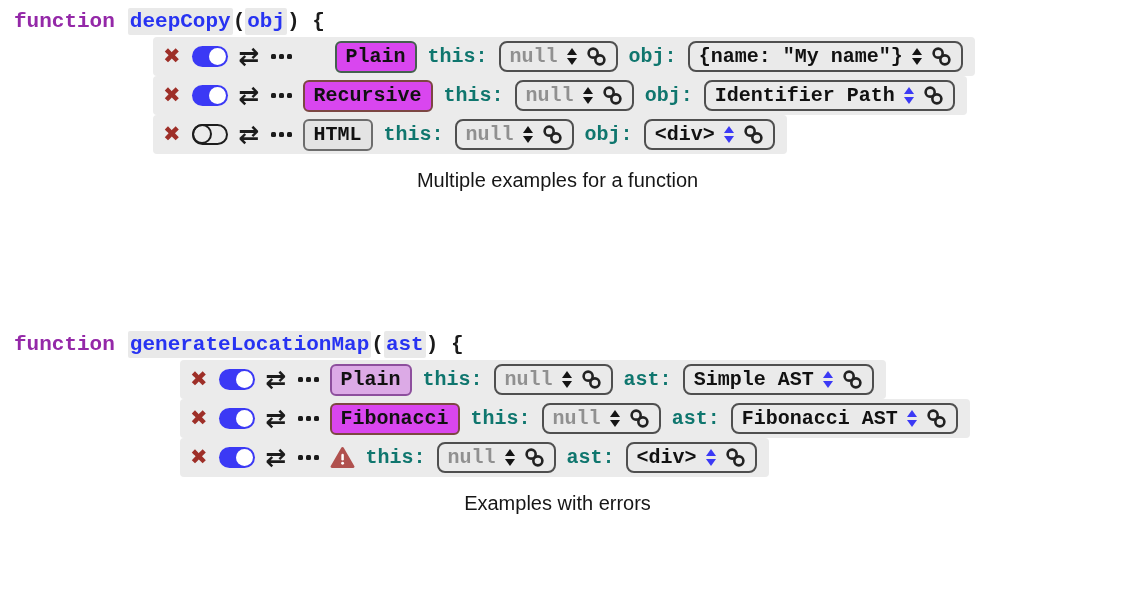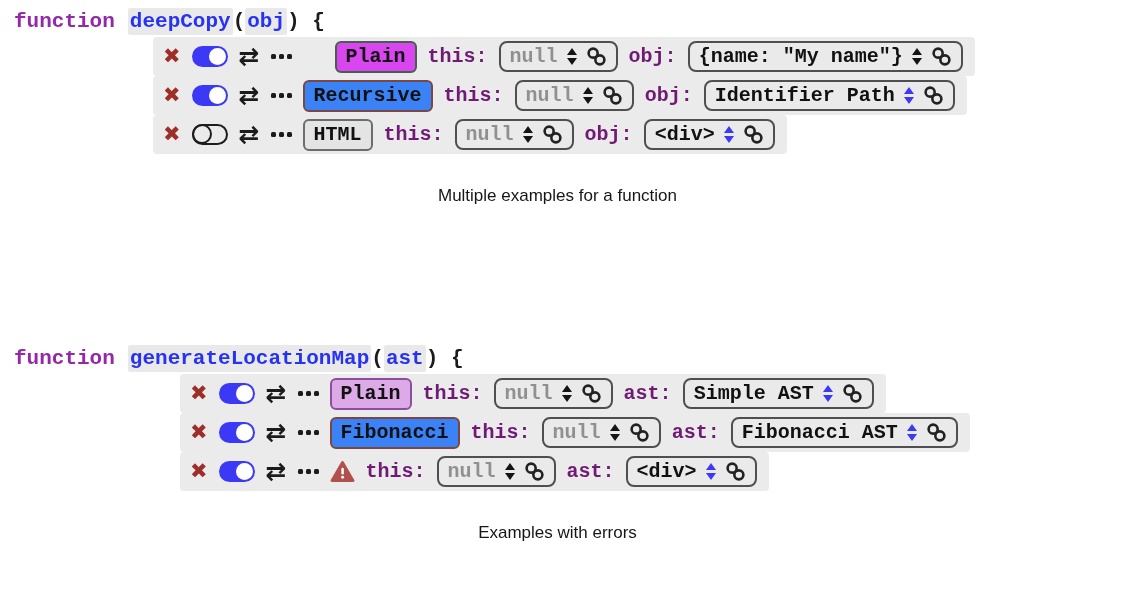--- a/index.html
+++ b/index.html
@@ -15,37 +15,37 @@
   .toggle{position:relative;width:36px;height:21px;border-radius:11px;flex:none;}
   .toggle.on{background:#3b39f5;}
   .toggle.on .knob{position:absolute;right:2px;top:2px;width:17px;height:17px;border-radius:50%;background:#fff;}
   .toggle.off{border:2.5px solid #1d1d1d;box-sizing:border-box;background:transparent;}
   .toggle.off .knob{position:absolute;left:-2px;top:-2.5px;width:20px;height:20px;box-sizing:border-box;border:2.5px solid #1d1d1d;border-radius:50%;background:transparent;}
   .swap{font-family:"DejaVu Sans",sans-serif;font-size:25px;color:#1b1b1b;font-weight:bold;line-height:1;}
   .dots{display:inline-flex;gap:3px;align-items:center;}
   .dots i{width:5px;height:5px;background:#1b1b1b;border-radius:1.5px;}
   .badge{padding:1px 9px;border-radius:6px;border:2px solid;color:#111;white-space:pre;line-height:26px;}
   .badge-plain{background:#d946ef;border-color:#44604f;margin-left:32px;}
-  .badge-rose{background:#3b82f6;border-color:#7c4743;}
+  .badge-rose{background:#d946ef;border-color:#7c4743;}
   .badge-html{background:#e4e4e4;border-color:#6d6d6d;}
   .badge-simple{background:#dcaae6;border-color:#8d4f9d;}
   .badge-tan{background:#cfb289;border-color:#796035;}
-  .plabel{color:#701a75;}
+  .plabel{color:#0f766e;}
   .vbox{display:inline-flex;align-items:center;gap:9px;background:#eaeaea;border:2px solid #4f4f4f;border-radius:8px;padding:2px 9px;height:31px;box-sizing:border-box;}
   .val{white-space:pre;color:#111;}
   .val.null{color:#909090;}
   .stepper{display:inline-flex;flex-direction:column;gap:3px;cursor:pointer;}
   .stepper i{width:0;height:0;border-left:5.5px solid transparent;border-right:5.5px solid transparent;display:block;}
   .stepper .up{border-bottom:7px solid #141414;}
   .stepper .dn{border-top:7px solid #141414;}
   .stepper.blue .up{border-bottom-color:#3b39f5;}
   .stepper.blue .dn{border-top-color:#3b39f5;}
   .linkicon{display:block;}
   .warnicon{display:block;}
-  .caption{font-size:17px;color:#161616;text-align:center;width:1115px;margin-top:32px;}
+  .caption{font-size:20px;color:#161616;text-align:center;width:1115px;margin-top:15px;}
   .b2{margin-top:138px;}
 </style>
 </head>
 <body>
 
 <div id="root">
 
   <div class="b1">
     <div class="code-line"><span class="kw">function</span><span class="ident">deepCopy</span><span class="punct">(</span><span class="ident">obj</span><span class="punct">) {</span></div>
 

